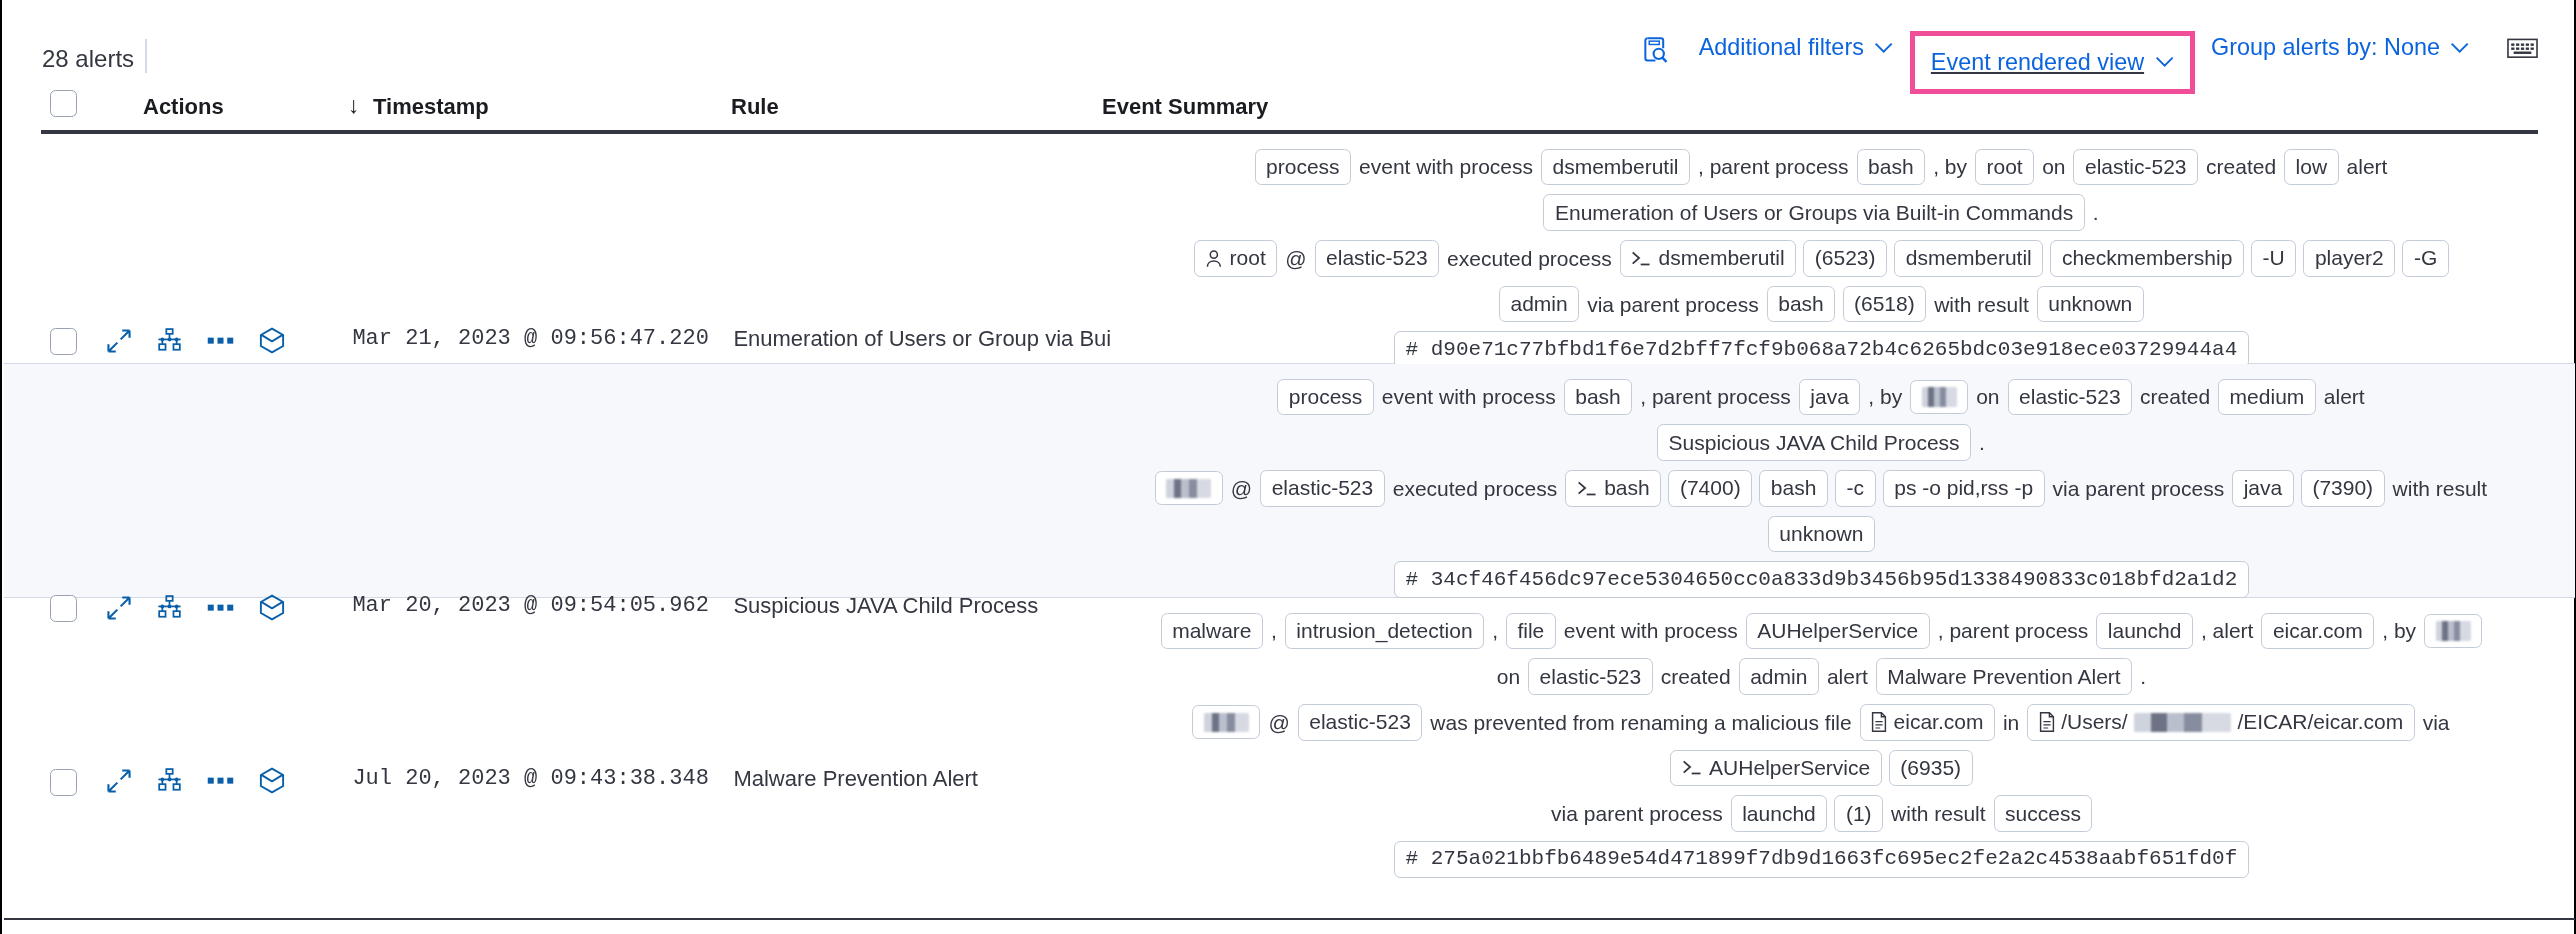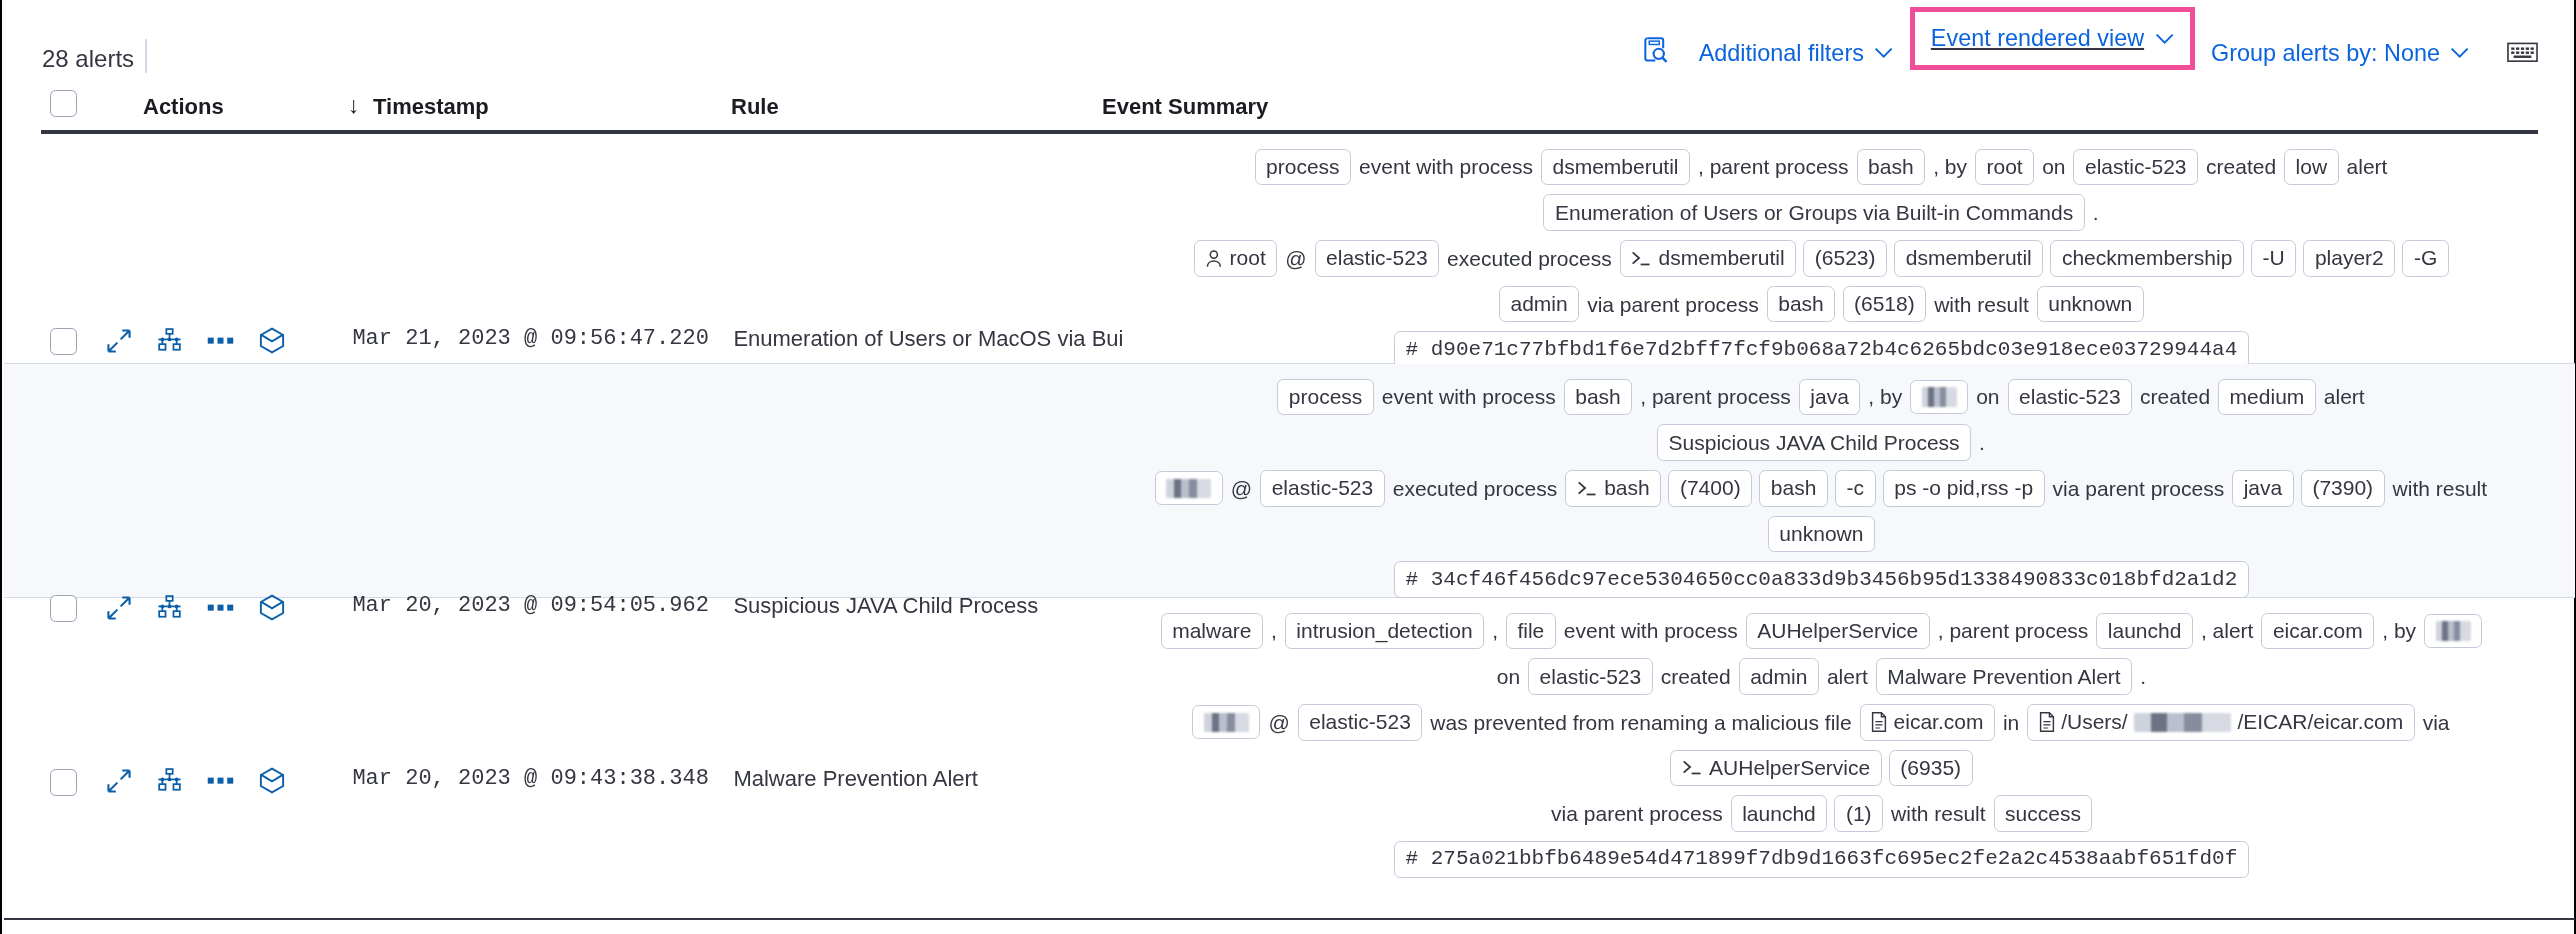--- a/index.html
+++ b/index.html
@@ -30,21 +30,21 @@
     position: absolute; left: 40px; top: 47px;
     font-size: 24px; font-weight: 400; color: #343741;
     line-height: 1;
   }
   .count-divider {
     position: absolute; left: 143px; top: 39px;
     width: 1.6px; height: 34px; background: #d3dae6;
   }
   .toolbar-right {
     position: absolute; right: 34px; top: 31px;
-    display: flex; align-items: flex-end; gap: 0;
+    display: flex; align-items: flex-start; gap: 0;
     height: 39px;
   }
   .tb-icon-btn {
     display: flex; align-items: center; justify-content: center;
     width: 39px; height: 39px; margin-right: 11.3px;
   }
   .tb-link {
     display: flex; align-items: center; gap: 10.5px;
     font-size: 23.4px; color: #0b64dd; white-space: nowrap;
     padding: 3.2px 11.3px;
@@ -263,21 +263,21 @@
             </svg>
           </span>
           <span class="ico">
             <svg width="26" height="27" viewBox="0 0 32 34">
               <path d="M16 2 30 10v14L16 32 2 24V10z" fill="none" stroke="#0a5fa8" stroke-width="2.4"></path>
               <path d="M2.6 10 16 18l13.4-8" fill="none" stroke="#0a5fa8" stroke-width="2.4"></path>
             </svg>
           </span>
         </div>
         <div class="row-ts" style="top: 192px;">Mar 21, 2023 @ 09:56:47.220</div>
-        <div class="row-rule" style="top: 192px;">Enumeration of Users or MacOS via Bui</div>
+        <div class="row-rule" style="top: 192px;">Enumeration of Users or Group via Bui</div>
         <div class="summary" style="top: 14.5px;">
           <div class="sline">
             <span class="chip">
               <span>process</span>
             </span>
             <span class="txt">event with process</span>
             <span class="chip">
               <span>dsmemberutil</span>
             </span>
             <span class="txt">, parent process</span>
@@ -521,21 +521,21 @@
               <rect x="27" y="3" width="8" height="8" fill="#0a5fa8"></rect>
             </svg>
           </span>
           <span class="ico">
             <svg width="26" height="27" viewBox="0 0 32 34">
               <path d="M16 2 30 10v14L16 32 2 24V10z" fill="none" stroke="#0a5fa8" stroke-width="2.4"></path>
               <path d="M2.6 10 16 18l13.4-8" fill="none" stroke="#0a5fa8" stroke-width="2.4"></path>
             </svg>
           </span>
         </div>
-        <div class="row-ts" style="top: 168px;">Mar 20, 2023 @ 09:43:38.348</div>
+        <div class="row-ts" style="top: 168px;">Jul 20, 2023 @ 09:43:38.348</div>
         <div class="row-rule" style="top: 168px;">Malware Prevention Alert</div>
         <div class="summary" style="top: 14.5px;">
           <div class="sline">
             <span class="chip">
               <span>malware</span>
             </span>
             <span class="txt">,</span>
             <span class="chip">
               <span>intrusion_detection</span>
             </span>

